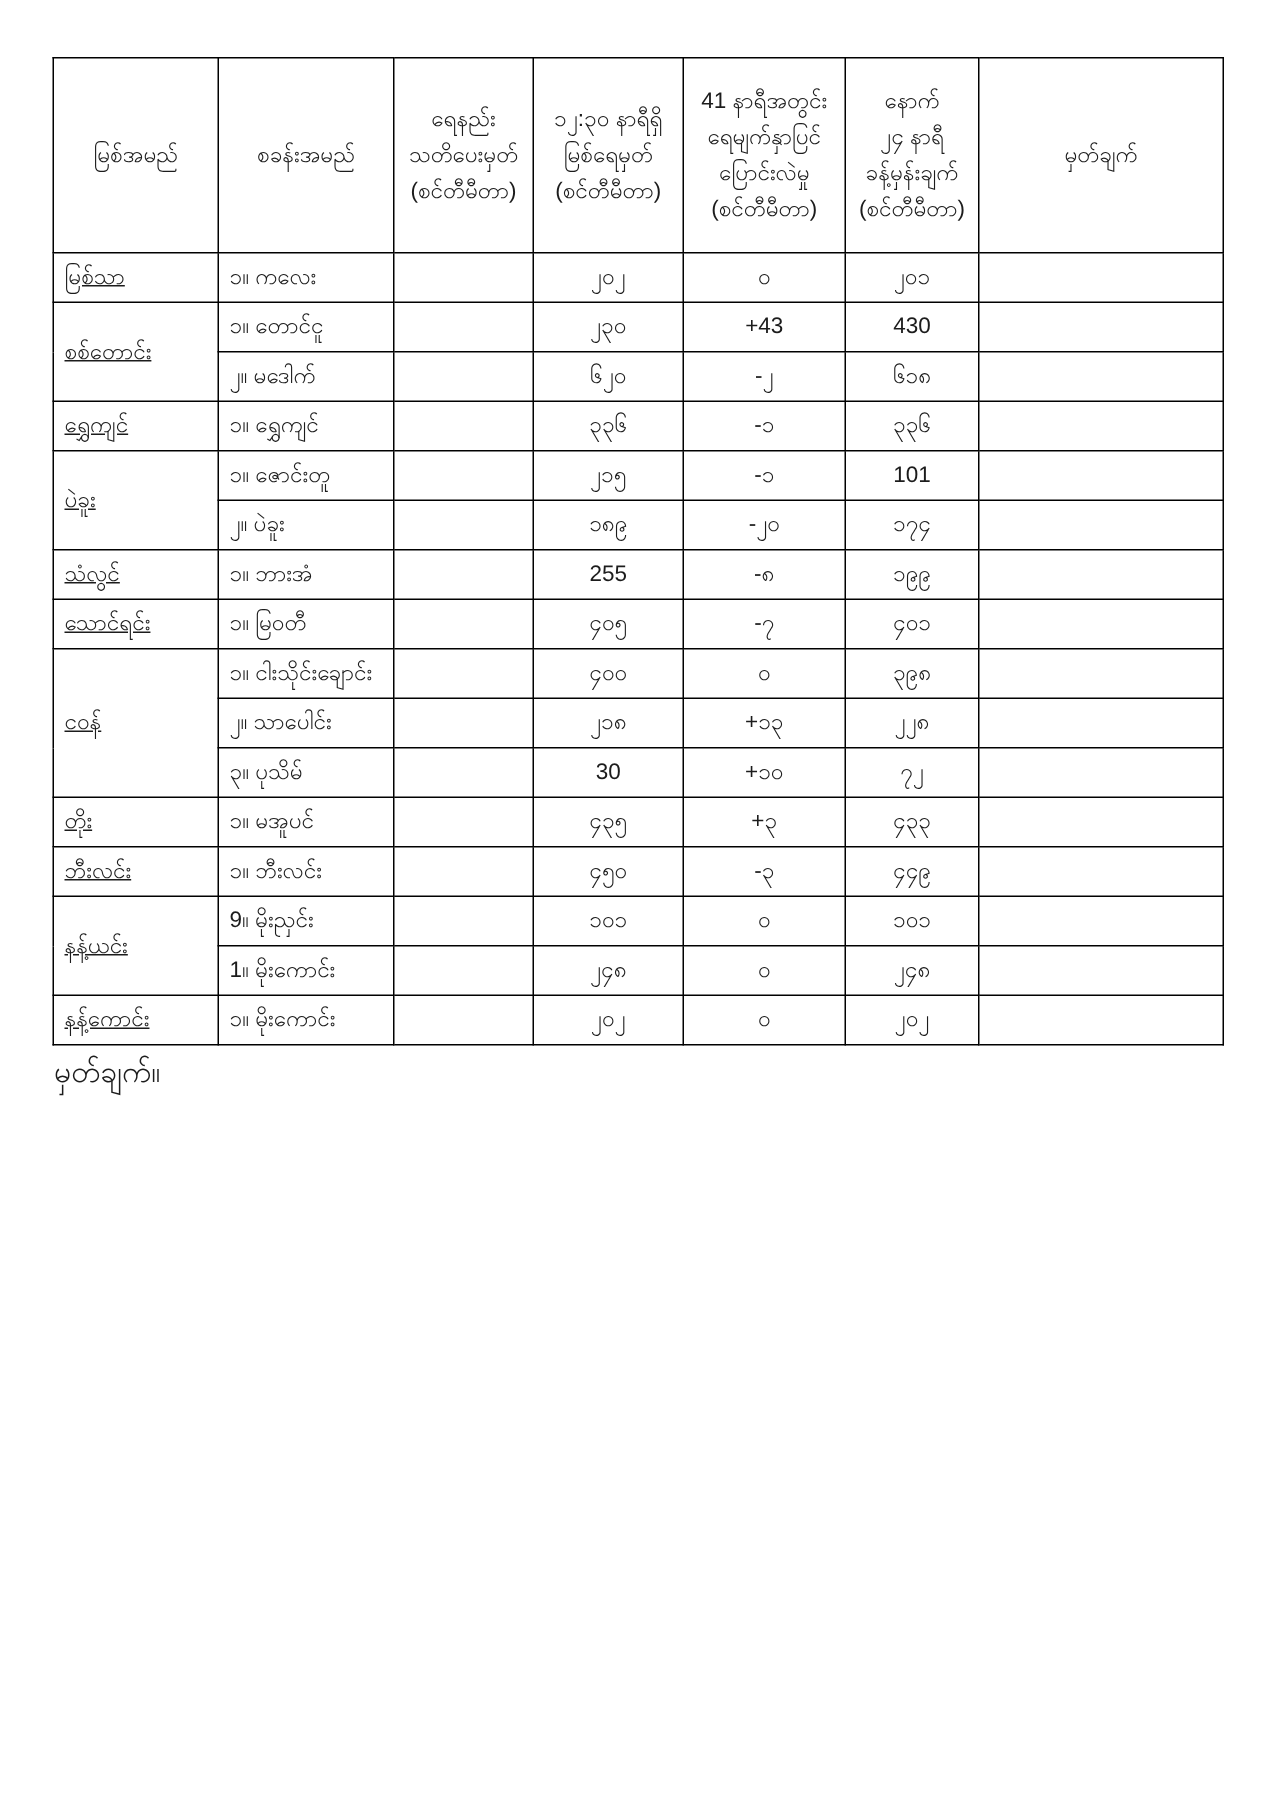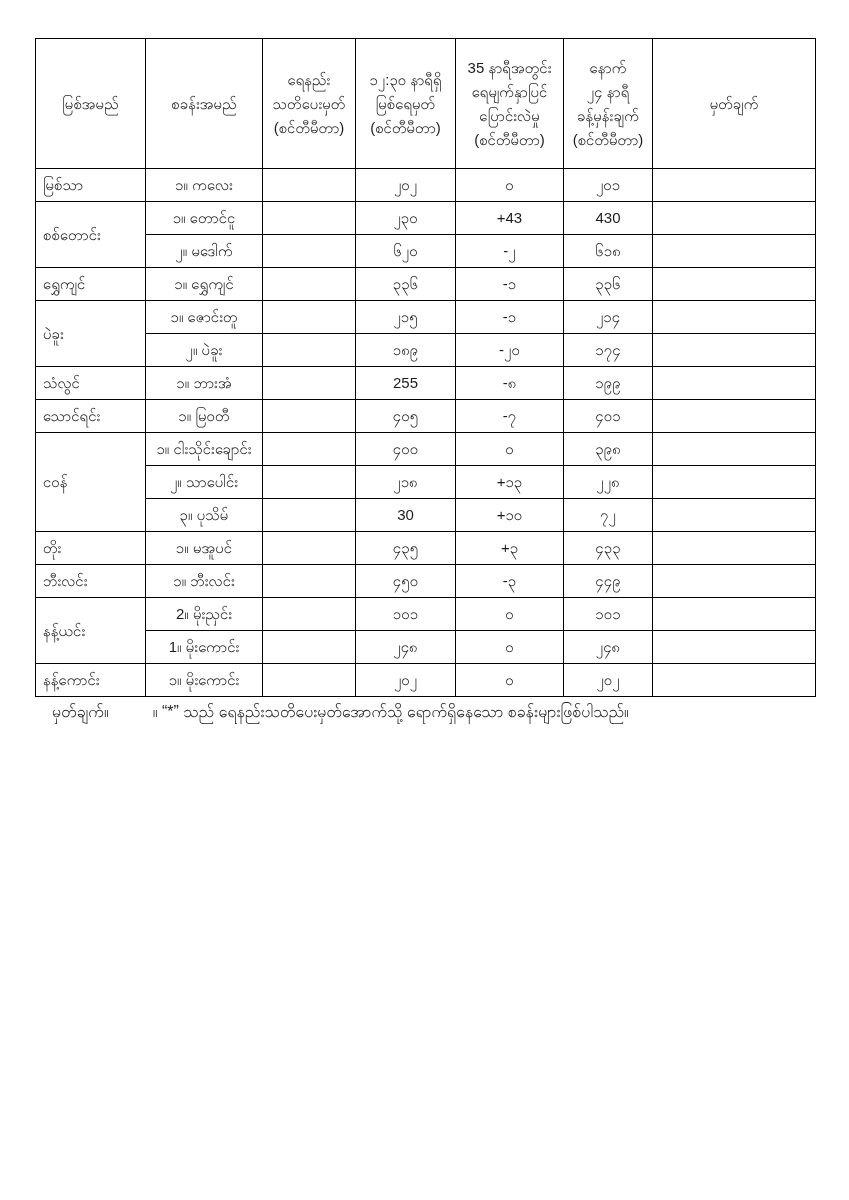--- a/index.html
+++ b/index.html
@@ -35,28 +35,28 @@
   }
   .report td { height: 33px; }
   col.w-river    { width: 110px; }
   col.w-station  { width: 117px; }
   col.w-warning  { width: 93px;  }
   col.w-level    { width: 100px; }
   col.w-change   { width: 108px; }
   col.w-forecast { width: 89px;  }
   col.w-remark   { width: 163px; }
 
-  td.c-river   { text-align: left; }
-  td.c-station { text-align: center; }
+  td.c-river   { text-align: left; text-decoration: underline; }
+  td.c-station { text-align: left; }
   td.c-num     { text-align: center; }
   td.c-remark  { }
 
   .footnote {
-    position: absolute; left: 52px; top: 700px; width: 790px;
-    font-size: 16px; line-height: 1.5;
+    position: absolute; left: 36px; top: 700px; width: 790px;
+    font-size: 20px; line-height: 1.5;
     display: flex; align-items: baseline;
   }
   .footnote .gap { display: inline-block; width: 44px; }
 </style>
 </head>
 <body>
 
 <div class="page">
 
   <table class="report">
@@ -72,21 +72,21 @@
     <thead>
       <tr>
         <th>မြစ်အမည်</th>
         <th>စခန်းအမည်</th>
         <th>ရေနည်း
 သတိပေးမှတ်
 (စင်တီမီတာ)</th>
         <th>၁၂:၃၀ နာရီရှိ
 မြစ်ရေမှတ်
 (စင်တီမီတာ)</th>
-        <th>35 နာရီအတွင်း
+        <th>41 နာရီအတွင်း
 ရေမျက်နှာပြင်
 ပြောင်းလဲမှု
 (စင်တီမီတာ)</th>
         <th>နောက်
 ၂၄ နာရီ
 ခန့်မှန်းချက်
 (စင်တီမီတာ)</th>
         <th>မှတ်ချက်</th>
       </tr>
     </thead>
@@ -125,21 +125,21 @@
         <td class="c-num">-၁</td>
         <td class="c-num">၃၃၆</td>
         <td class="c-remark"></td>
       </tr>
       <tr>
         <td class="c-river" rowspan="2">ပဲခူး</td>
         <td class="c-station">၁။ ဇောင်းတူ</td>
         <td class="c-num"></td>
         <td class="c-num">၂၁၅</td>
         <td class="c-num">-၁</td>
-        <td class="c-num">၂၁၄</td>
+        <td class="c-num">101</td>
         <td class="c-remark"></td>
       </tr>
       <tr>
         <td class="c-station">၂။ ပဲခူး</td>
         <td class="c-num"></td>
         <td class="c-num">၁၈၉</td>
         <td class="c-num">-၂၀</td>
         <td class="c-num">၁၇၄</td>
         <td class="c-remark"></td>
       </tr>
@@ -199,21 +199,21 @@
         <td class="c-river">ဘီးလင်း</td>
         <td class="c-station">၁။ ဘီးလင်း</td>
         <td class="c-num"></td>
         <td class="c-num">၄၅၀</td>
         <td class="c-num">-၃</td>
         <td class="c-num">၄၄၉</td>
         <td class="c-remark"></td>
       </tr>
       <tr>
         <td class="c-river" rowspan="2">နန့်ယင်း</td>
-        <td class="c-station">2။ မိုးညှင်း</td>
+        <td class="c-station">9။ မိုးညှင်း</td>
         <td class="c-num"></td>
         <td class="c-num">၁၀၁</td>
         <td class="c-num">၀</td>
         <td class="c-num">၁၀၁</td>
         <td class="c-remark"></td>
       </tr>
       <tr>
         <td class="c-station">1။ မိုးကောင်း</td>
         <td class="c-num"></td>
         <td class="c-num">၂၄၈</td>
@@ -229,16 +229,15 @@
         <td class="c-num">၀</td>
         <td class="c-num">၂၀၂</td>
         <td class="c-remark"></td>
       </tr>
     </tbody>
   </table>
 
   <div class="footnote">
     <span>မှတ်ချက်။</span>
     <span class="gap"></span>
-    <span>။ “*” သည် ရေနည်းသတိပေးမှတ်အောက်သို့ ရောက်ရှိနေသော စခန်းများဖြစ်ပါသည်။</span>
   </div>
 
 </div>
 
 </body></html>

